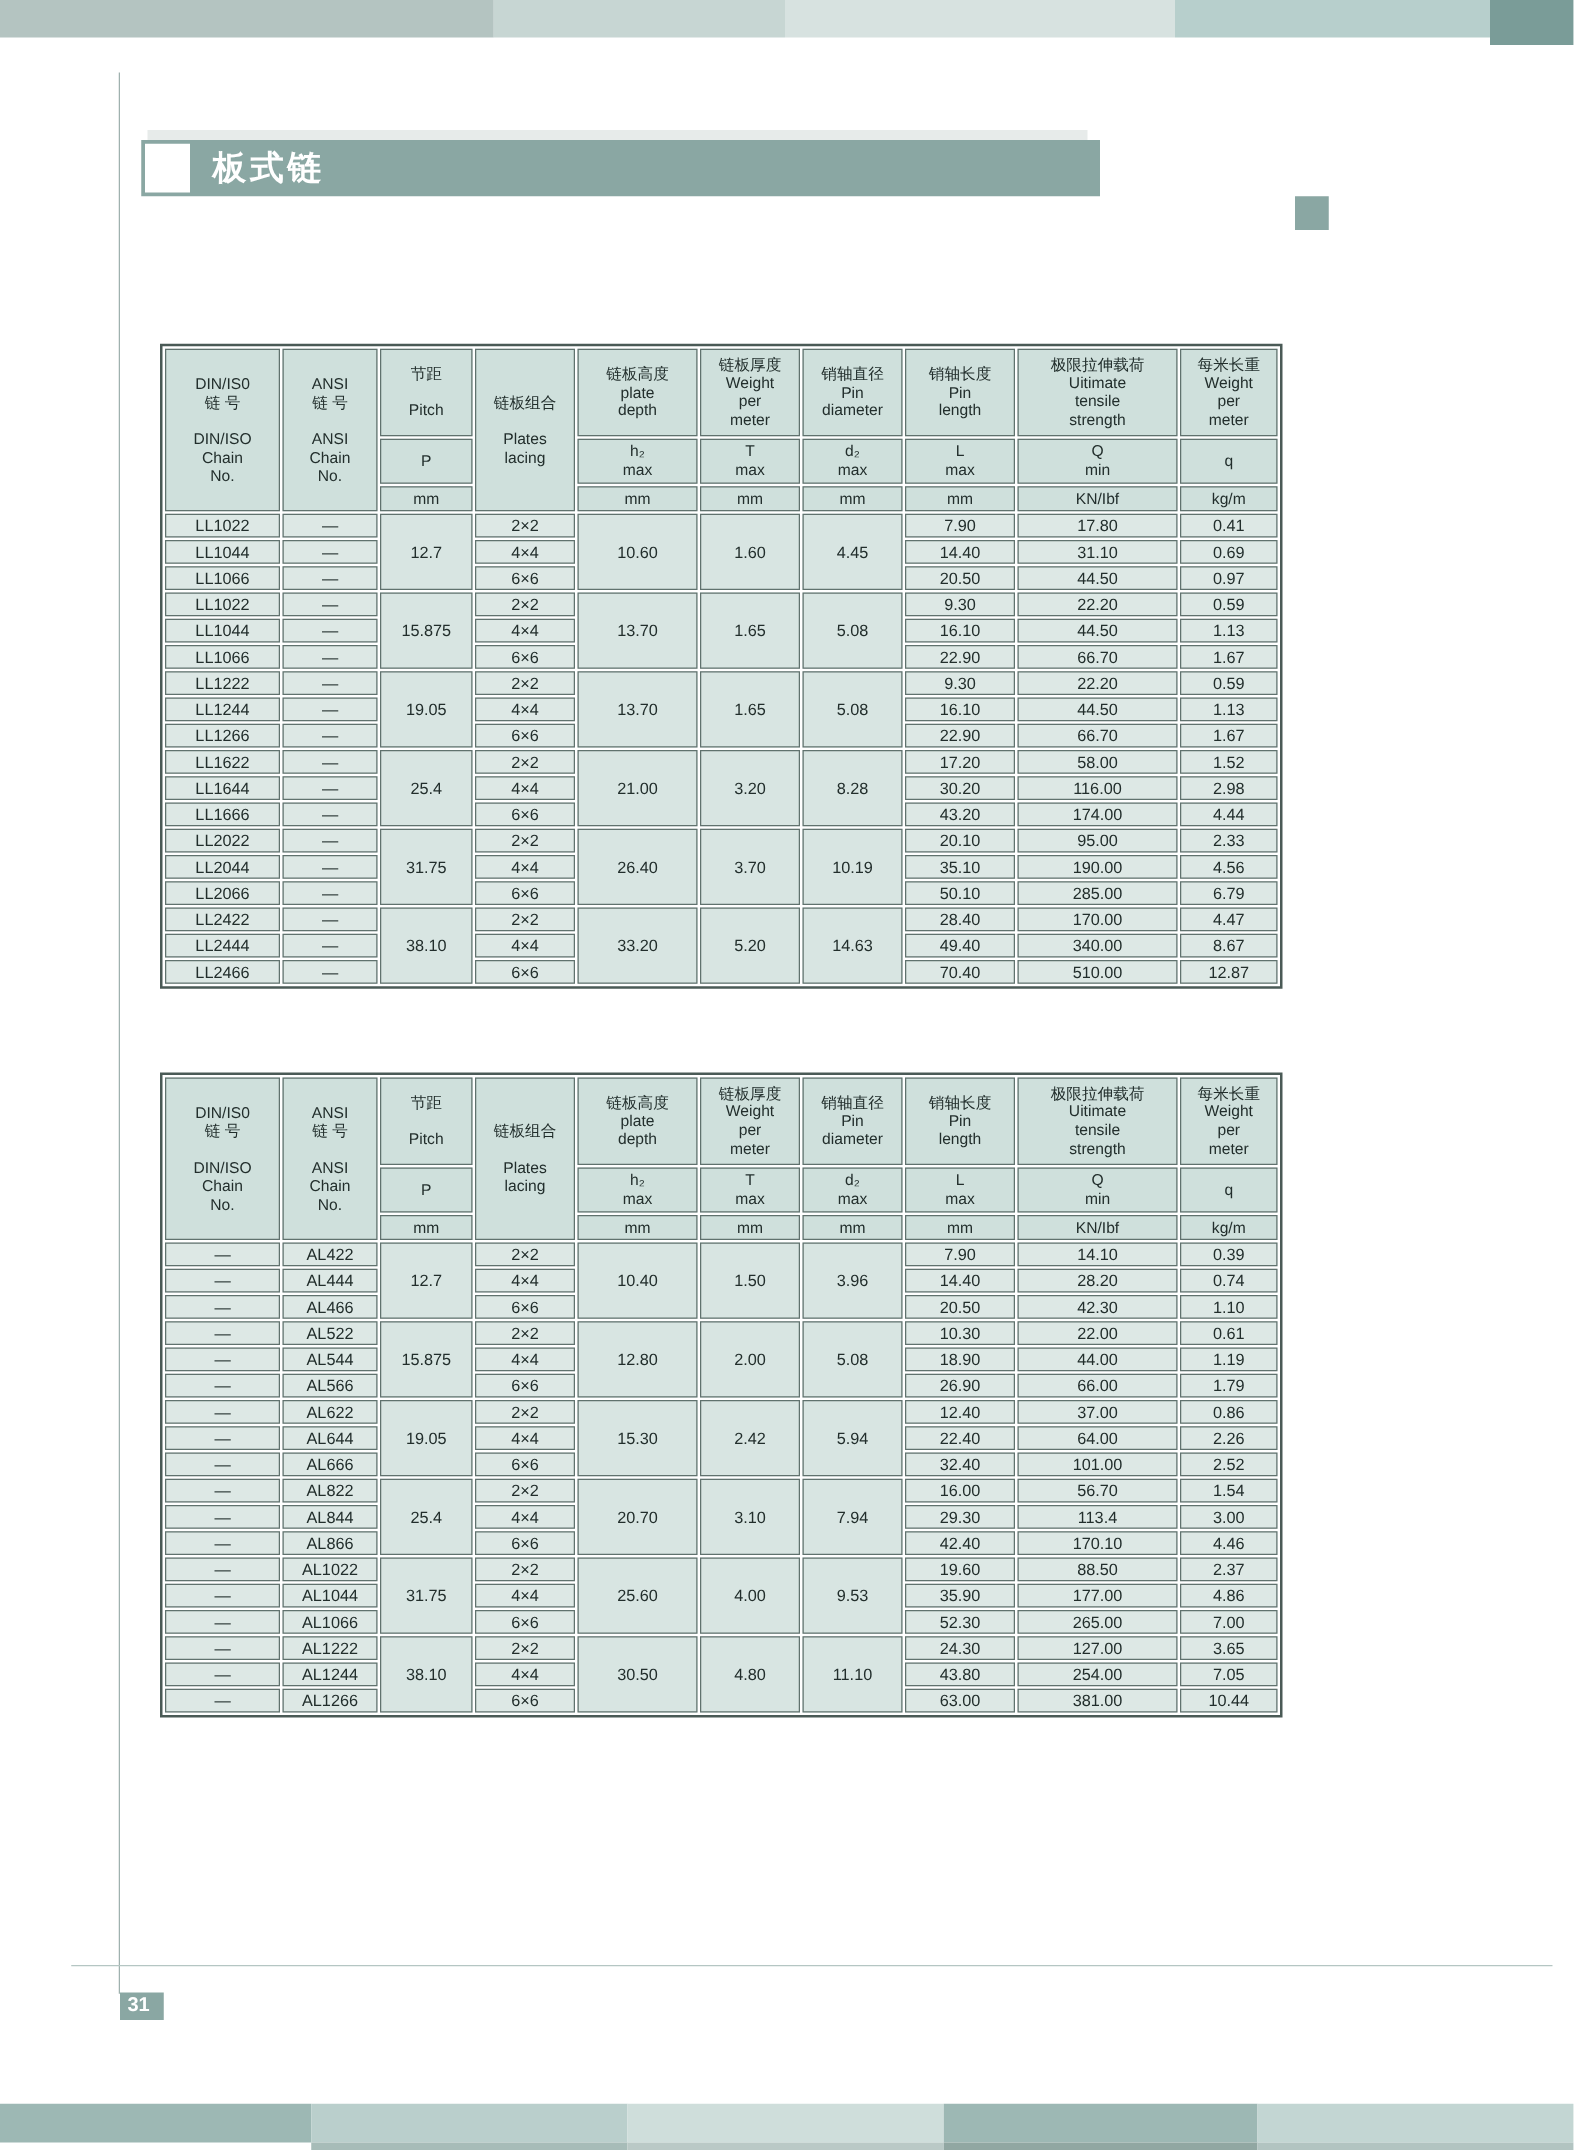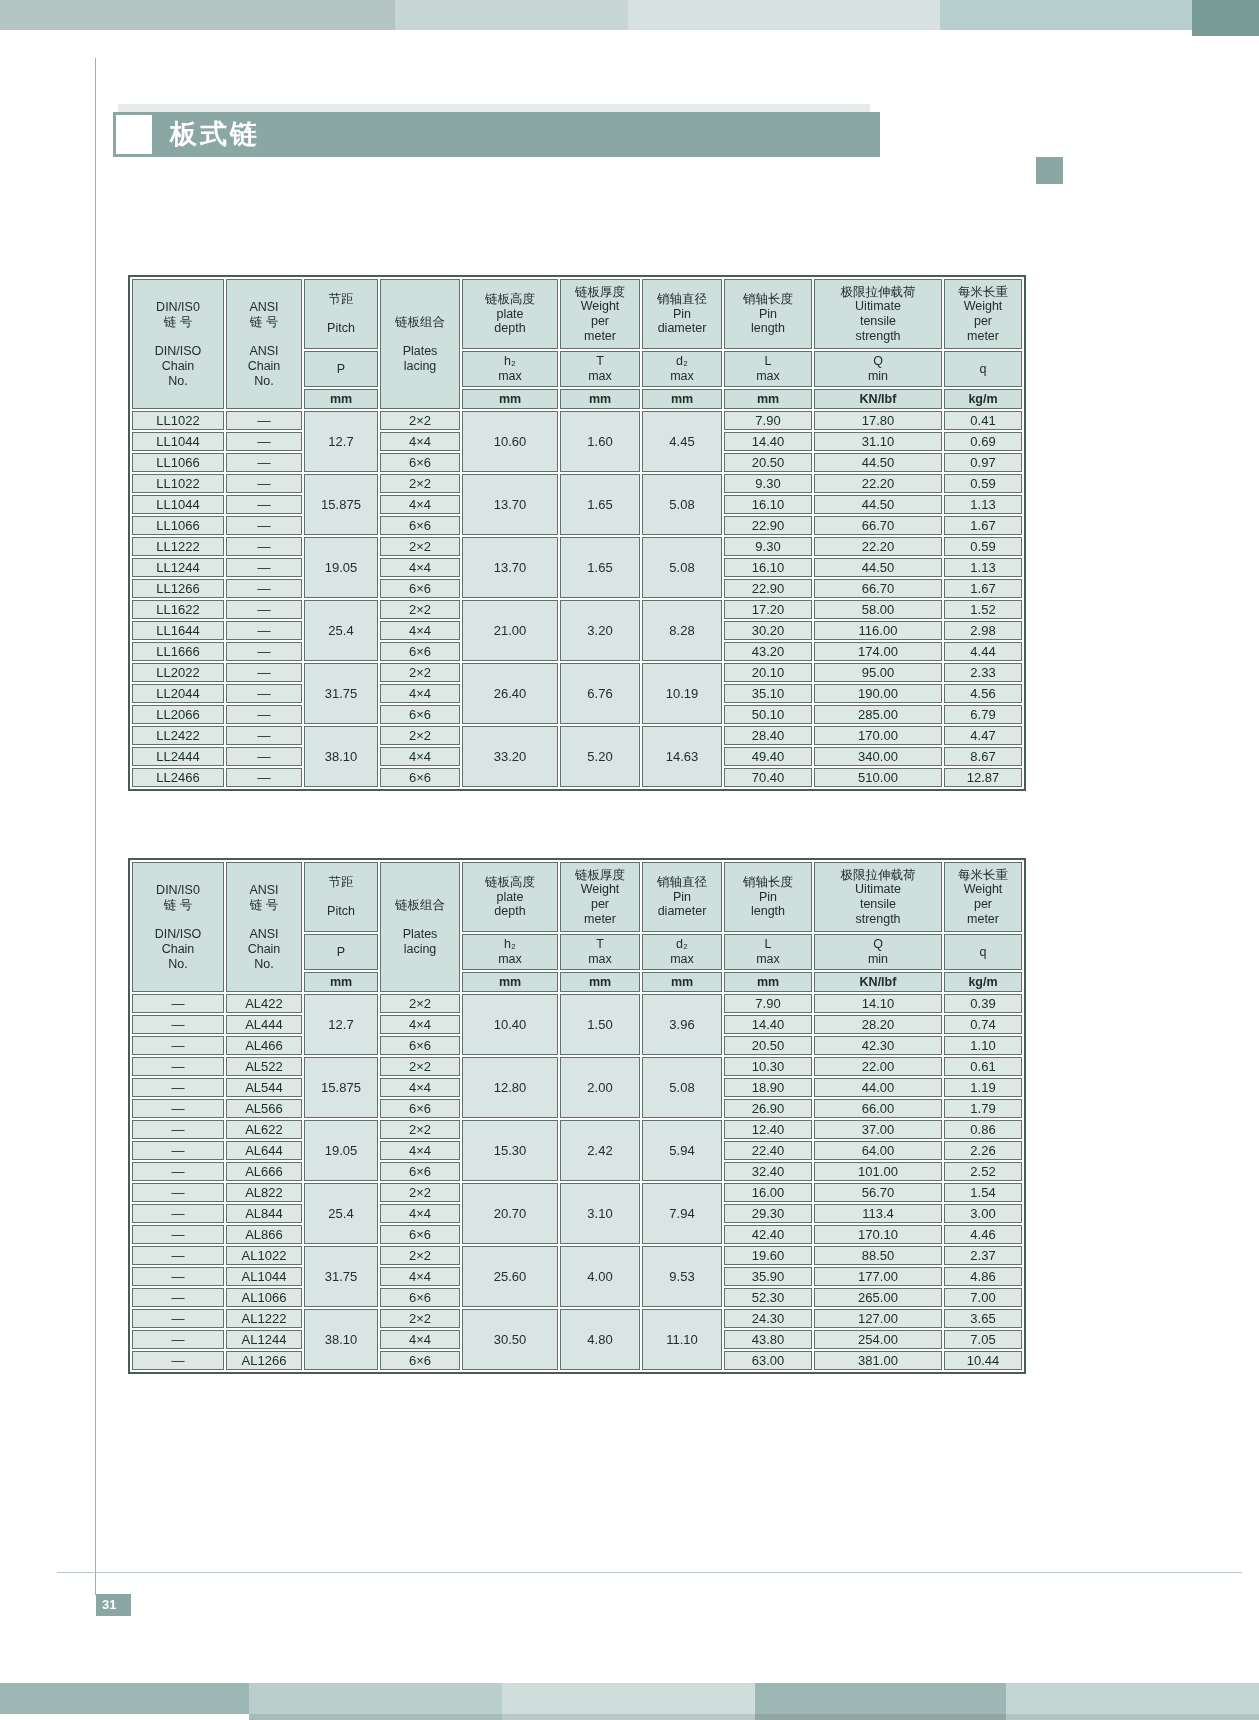--- a/index.html
+++ b/index.html
@@ -20,35 +20,35 @@
   .company{left:945px;top:116px;color:#84aca7;font-size:12px;font-weight:bold;line-height:14px;}
   .company .co-line{margin-bottom:10px;}
   .subtitle-bar{left:90px;top:157px;width:946px;height:27px;background:#ffffff;border:1px solid #8e9a98;box-sizing:border-box;}
   .subtitle-text{padding-left:78px;font-size:15px;line-height:25px;color:#2e2e2e;}
   .subtitle-square{left:1036px;top:157px;width:27px;height:27px;background:#8aa7a3;}
 
   
   .left-rule{left:95px;top:58px;width:1px;height:1537px;background:#9fb1ae;}
   .bottom-rule{left:57px;top:1572px;width:1185px;height:1px;background:#b5c6c3;}
   .pagenum{left:96px;top:1594px;width:35px;height:22px;background:#8aa7a3;color:#ffffff;
-           font-size:13px;font-weight:bold;line-height:22px;padding-left:6px;box-sizing:border-box;}
+           font-size:16px;font-weight:bold;line-height:22px;padding-left:6px;box-sizing:border-box;}
 
   
   .table-wrap{position:absolute;left:128px;}
   #table1{top:275px;}
   #table2{top:858px;}
   .spec-table{border-collapse:separate;border-spacing:2px;background:#ffffff;
               border:2px solid #4a5a56;table-layout:fixed;}
   .spec-table td{border:1px solid #60726e;background:#dde8e5;text-align:center;vertical-align:middle;
                  font-size:13px;color:#222e2c;line-height:1.18;white-space:pre-line;padding:0;overflow:hidden;}
   .spec-table td.hdr{background:#cfe0dc;font-size:12.5px;}
   .spec-table td.merged{background:#d8e5e2;margin-left:15px;}
   .spec-table tr.h-top{height:70px;}
   .spec-table tr.h-sym{height:36px;}
-  .spec-table tr.h-unit{height:20px;font-weight:bold;}
+  .spec-table tr.h-unit{height:20px;}
   .spec-table tbody tr{height:19px;}
 </style>
 </head>
 <body>
 
 <div class="page">
 
   <div>
     <div class="band-seg" style="left:0;width:395px;background:#b4c4c1;"></div>
     <div class="band-seg" style="left:395px;width:233px;background:#c7d6d3;"></div>
@@ -260,21 +260,21 @@
             <td>43.20</td>
             <td>174.00</td>
             <td>4.44</td>
           </tr>
           <tr>
             <td>LL2022</td>
             <td>—</td>
             <td class="merged" rowspan="3">31.75</td>
             <td>2×2</td>
             <td class="merged" rowspan="3">26.40</td>
-            <td class="merged" rowspan="3">6.76</td>
+            <td class="merged" rowspan="3">3.70</td>
             <td class="merged" rowspan="3">10.19</td>
             <td>20.10</td>
             <td>95.00</td>
             <td>2.33</td>
           </tr>
           <tr>
             <td>LL2044</td>
             <td>—</td>
             <td>4×4</td>
             <td>35.10</td>

